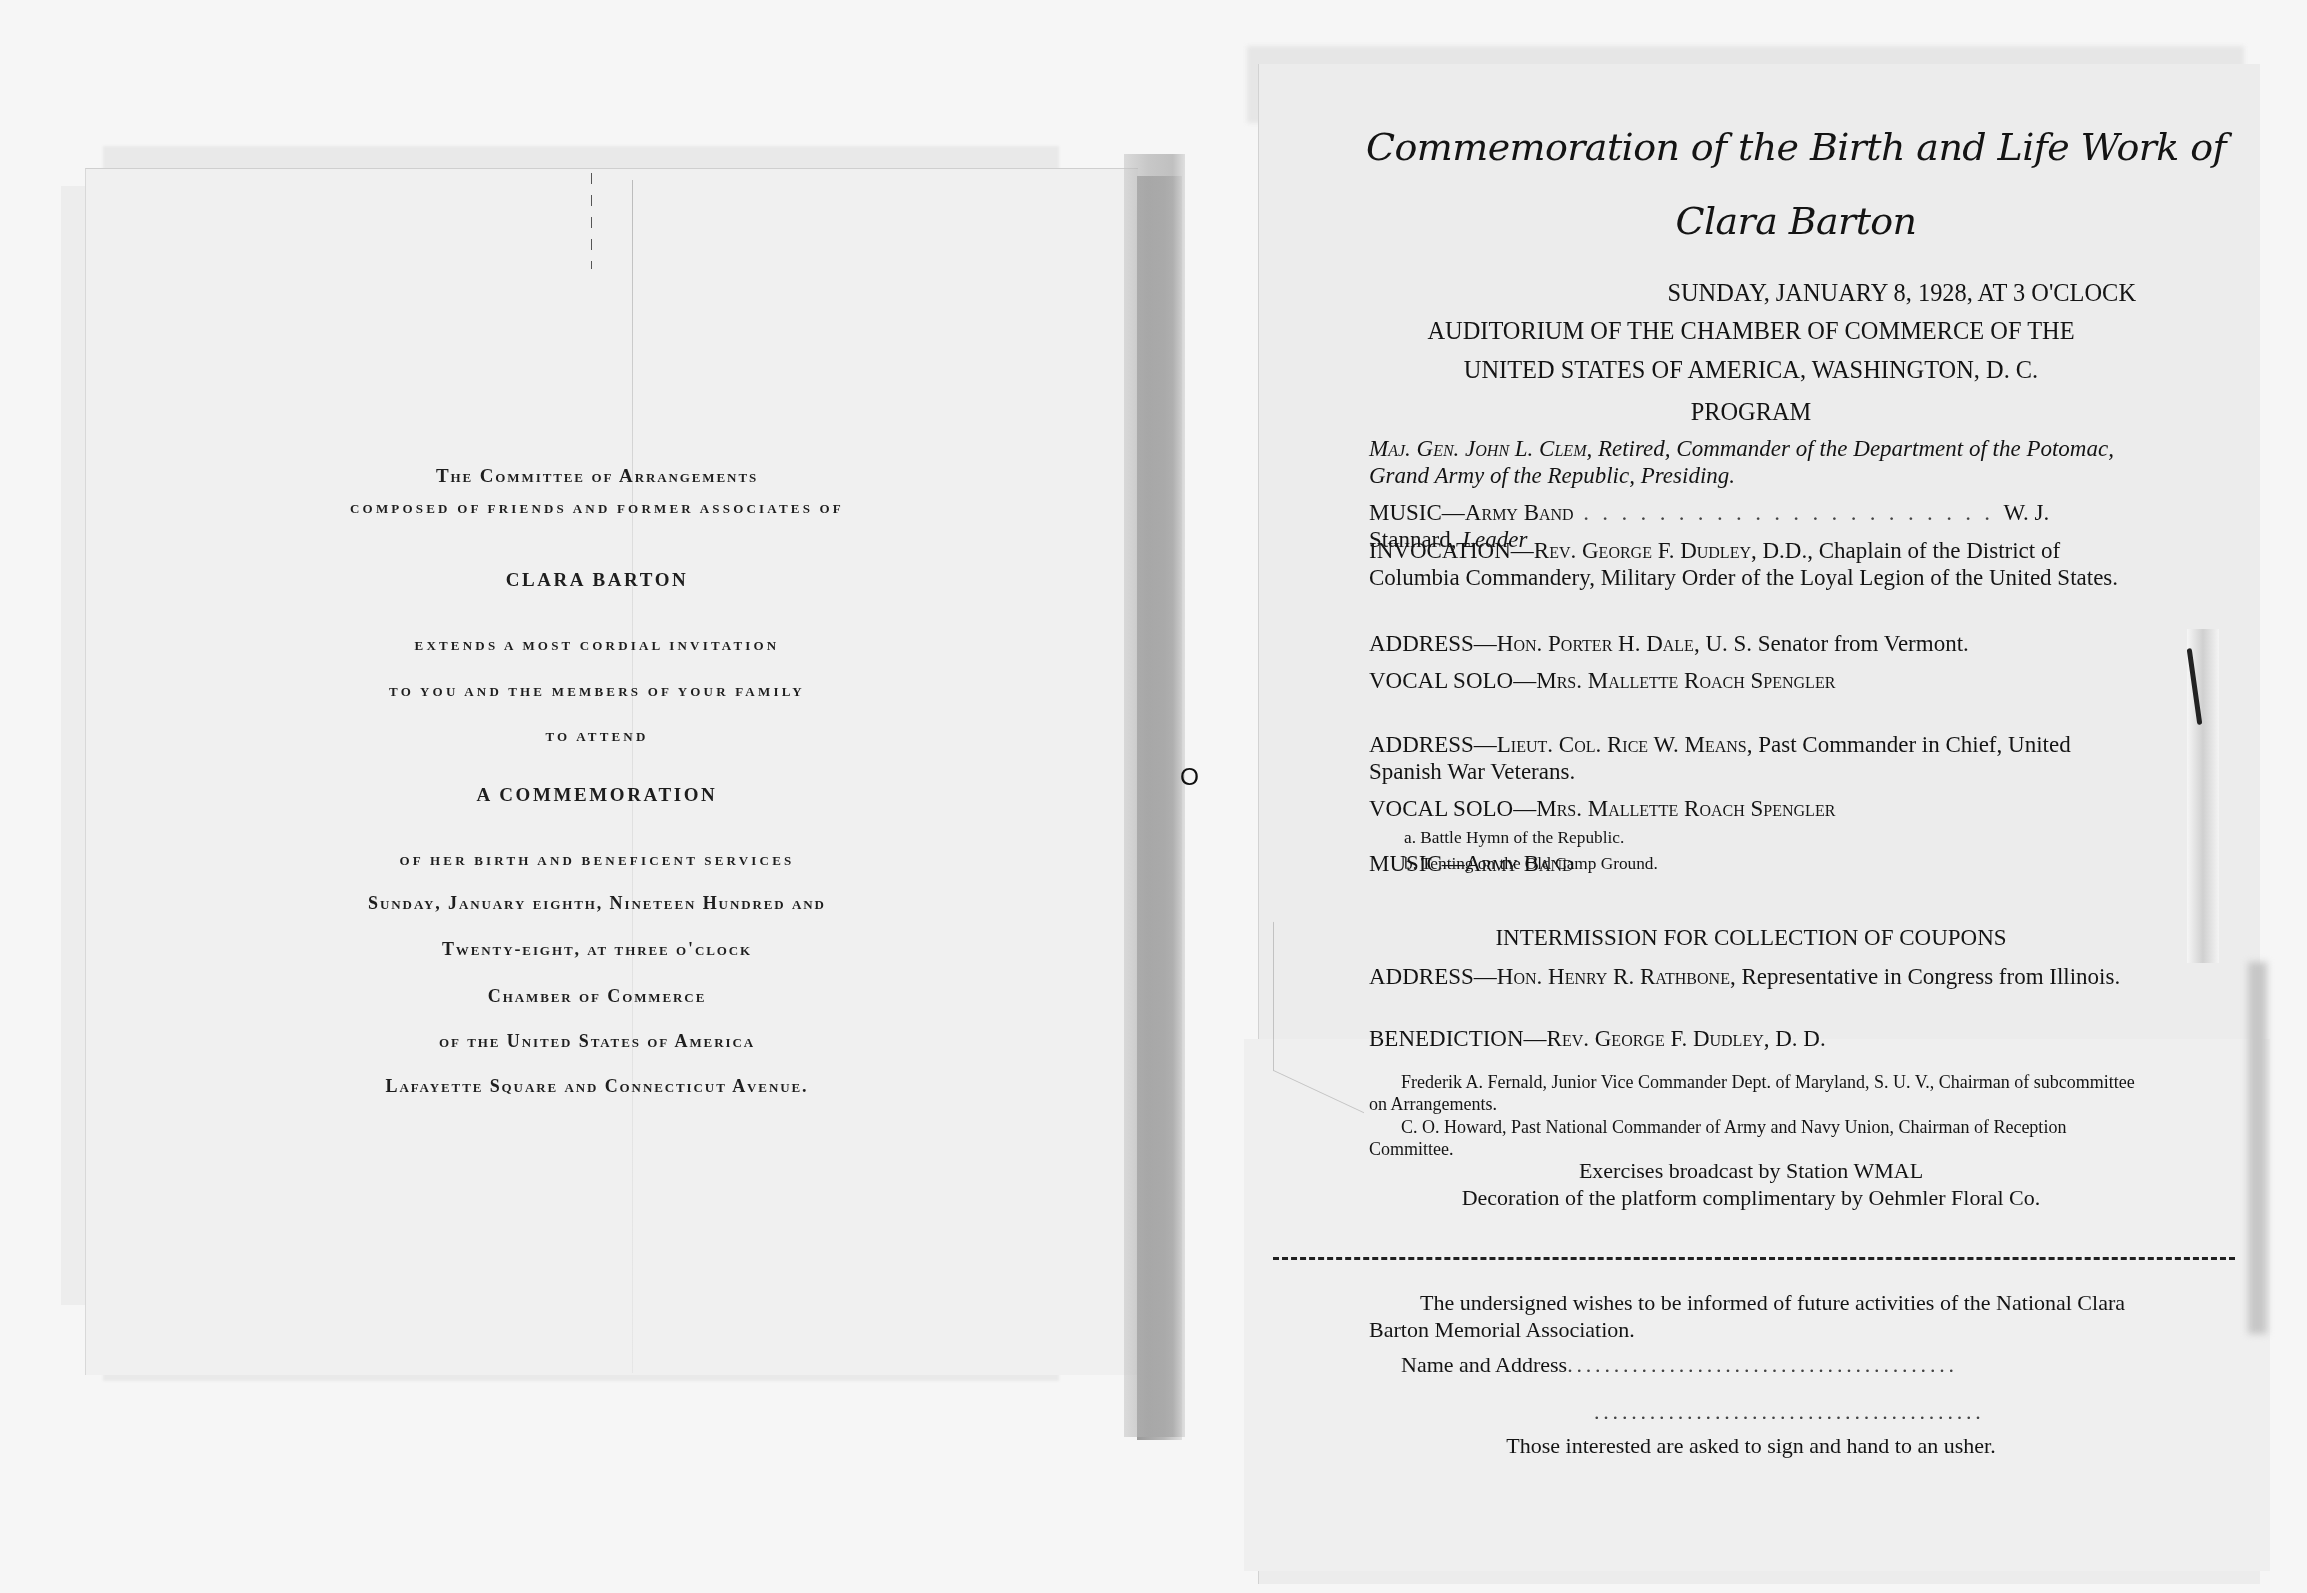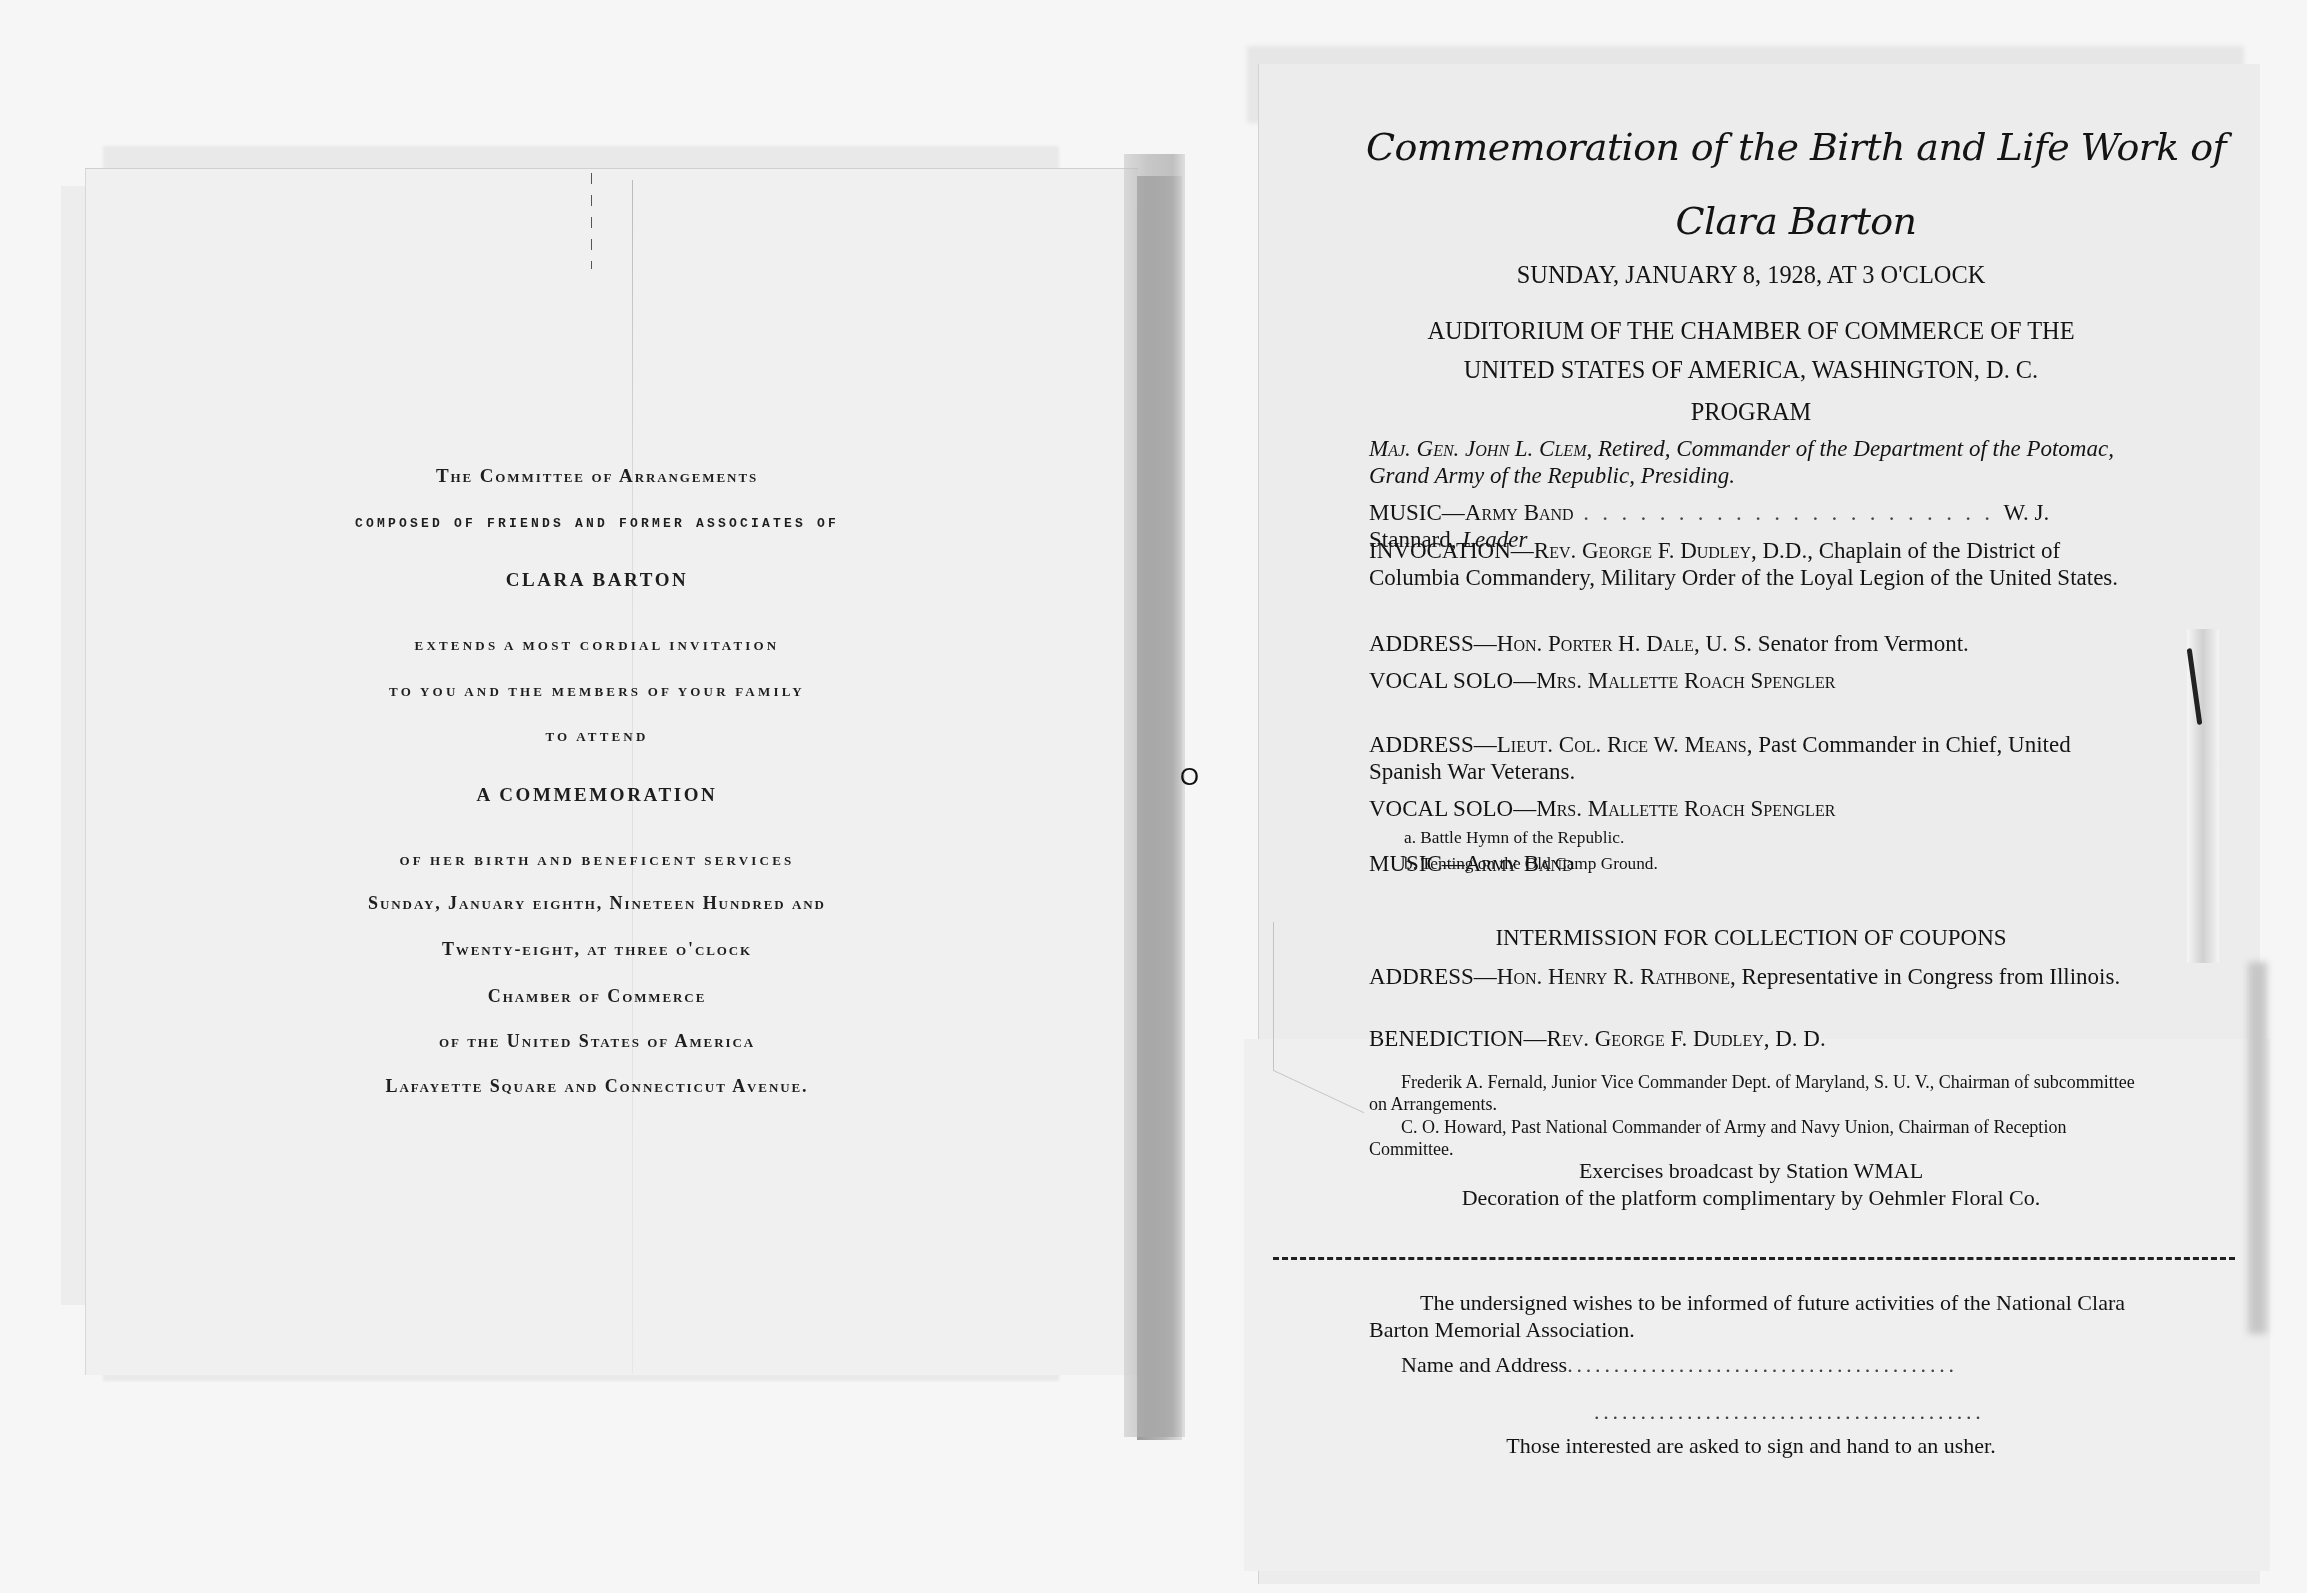--- a/index.html
+++ b/index.html
@@ -112,21 +112,21 @@
 <div class="left-back"></div>
 <div class="left-under"></div>
 <div class="left-card"></div>
 <div class="left-shadow2"></div>
 <div class="left-shadow"></div>
 <div class="fold-line"></div>
 <div class="fold-line2"></div>
 
 <div class="inv-lines">
   <div class="inv-line inv-sc" style="top:13px;">The Committee of Arrangements</div>
-  <div class="inv-line inv-caps" style="top:64px; text-transform:uppercase;font-family:Liberation Mono, monospace;">composed of friends and former associates of</div>
+  <div class="inv-line inv-caps" style="top:49px; text-transform:uppercase;">composed of friends and former associates of</div>
   <div class="inv-line inv-big" style="top:117px;">CLARA BARTON</div>
   <div class="inv-line inv-caps" style="top:186px; text-transform:uppercase;">extends a most cordial invitation</div>
   <div class="inv-line inv-caps" style="top:232px; text-transform:uppercase;">to you and the members of your family</div>
   <div class="inv-line inv-caps" style="top:277px; text-transform:uppercase;">to attend</div>
   <div class="inv-line inv-big" style="top:332px;">A COMMEMORATION</div>
   <div class="inv-line inv-caps" style="top:401px; text-transform:uppercase;">of her birth and beneficent services</div>
   <div class="inv-line inv-sc" style="top:441px; font-size:18px;">Sunday, January eighth, Nineteen Hundred and</div>
   <div class="inv-line inv-sc" style="top:487px; font-size:18px;text-align:center;">Twenty-eight, at three o'clock</div>
   <div class="inv-line inv-sc" style="top:534px; font-size:18px;">Chamber of Commerce</div>
   <div class="inv-line inv-sc" style="top:579px; font-size:18px;">of the United States of America</div>
@@ -140,21 +140,21 @@
 <div class="right-sheet"></div>
 <div class="right-sheet-lower"></div>
 <div class="right-edge-shadow"></div>
 <div class="torn-band"></div>
 <div class="torn-mark"></div>
 <div class="crease"></div>
 
 <div class="title-script" style="top:125px;">Commemoration of the Birth and Life Work of</div>
 <div class="title-script" style="top:199px;">Clara Barton</div>
 
-<div class="center-line" style="top:261px;">SUNDAY, JANUARY 8, 1928, AT 3 O'CLOCK</div>
+<div class="center-line" style="top:279px;text-align:right;">SUNDAY, JANUARY 8, 1928, AT 3 O'CLOCK</div>
 <div class="center-line" style="top:317px;">AUDITORIUM OF THE CHAMBER OF COMMERCE OF THE</div>
 <div class="center-line" style="top:356px;">UNITED STATES OF AMERICA, WASHINGTON, D. C.</div>
 <div class="center-line" style="top:398px;">PROGRAM</div>
 
 <div class="entry" style="top:435px; padding-left:0;font-style:italic;">
   <div style="padding-left:0; text-indent:0;">
     <span class="sc">Maj. Gen. John L. Clem</span><span>, Retired, Commander of the Department of the Potomac, Grand Army of the Republic, Presiding.</span>
   </div>
 </div>
 

